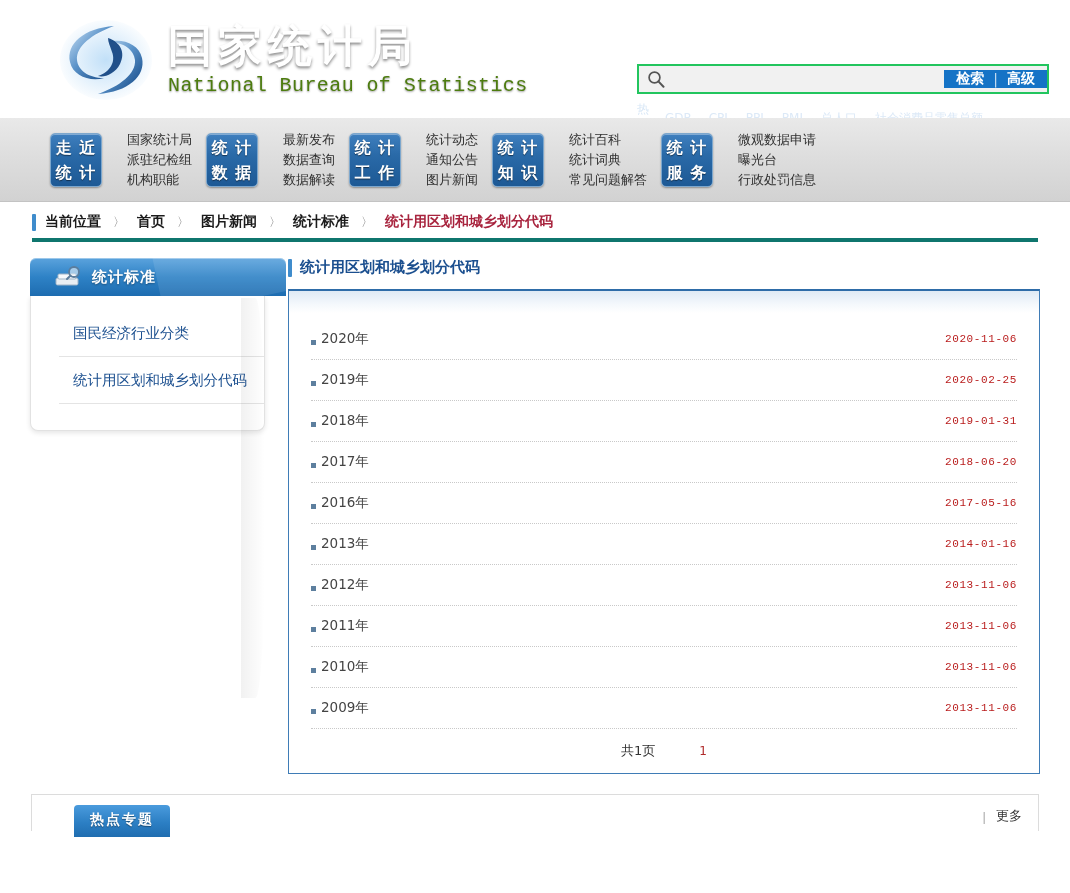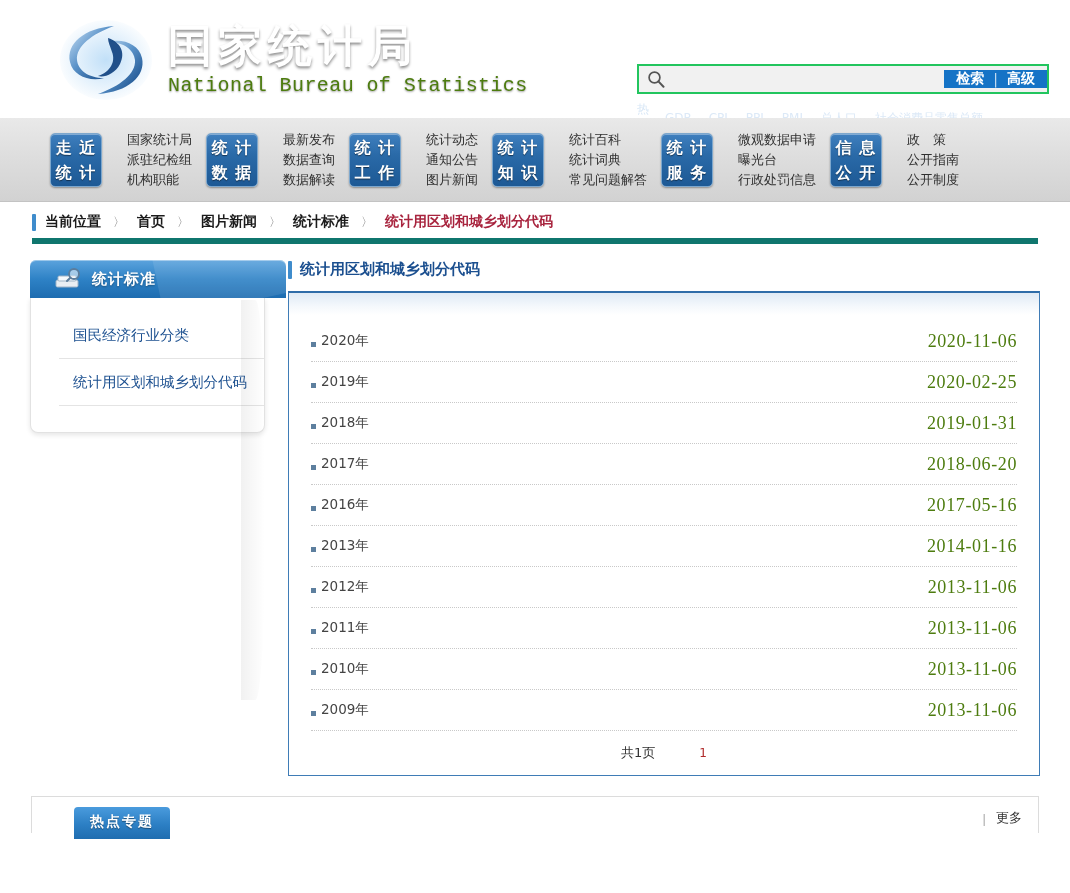--- a/index.html
+++ b/index.html
@@ -90,21 +90,21 @@
   .navlinks{margin-left:9px;display:flex;flex-direction:column;justify-content:center;}
   .navlinks a{
     color:#2f2f2f;text-decoration:none;font-size:13px;line-height:20px;
     font-family:"DejaVu Sans","Liberation Sans",sans-serif;white-space:nowrap;
   }
 
   
   .crumb-wrap{width:1070px;padding-top:11px;}
   .crumb{
     width:1006px;margin:0 auto;display:flex;align-items:center;
-    padding-bottom:7px;border-bottom:6px solid #0f766e;
+    padding-bottom:7px;border-bottom:4px solid #0f766e;
     font-family:"DejaVu Sans","Liberation Sans",sans-serif;
   }
   .crumb-bar{width:4px;height:17px;background:#3f8ccc;margin-right:9px;border-radius:1px;}
   .crumb a{color:#1c1c1c;text-decoration:none;font-size:14px;font-weight:bold;}
   .crumb .arrow{color:#7b7b7b;margin:0 12px;font-size:12px;}
   .crumb .cur{color:#a8243e;font-size:14px;font-weight:bold;}
 
   
   .layout{width:1010px;margin:16px auto 0;display:flex;align-items:flex-start;position:relative;}
 
@@ -169,22 +169,22 @@
   .row-left{display:flex;}
   .bullet{
     width:5px;height:5px;background:#5d7f9e;margin-right:5px;
     align-self:flex-start;margin-top:10px;
   }
   .row-left a{
     color:#444;text-decoration:none;font-size:13.5px;
     font-family:"DejaVu Sans","Liberation Sans",sans-serif;
   }
   .row-date{
-    color:#4d7c0f;font-size:18px;letter-spacing:.6px;
-    font-family:Liberation Serif, serif;
+    color:#b91c1c;font-size:11px;letter-spacing:.6px;
+    font-family:Liberation Mono, monospace;
   }
   .pager{
     height:44px;display:flex;align-items:center;justify-content:center;gap:44px;
     font-family:"DejaVu Sans","Liberation Sans",sans-serif;
   }
   .pager .total{color:#333;font-size:13px;}
   .pager .pg{color:#b02a2a;font-size:12px;text-decoration:none;}
 
   
   .bottom{
@@ -320,31 +320,20 @@
       <span>统 计</span>
       <span>服 务</span>
     </div>
     <div class="navlinks">
       <a href="#">微观数据申请</a>
       <a href="#">曝光台</a>
       <a href="#">行政处罚信息</a>
     </div>
   </div>
 
-  <div class="navgroup">
-    <div class="navbtn">
-      <span>信 息</span>
-      <span>公 开</span>
-    </div>
-    <div class="navlinks">
-      <a href="#">政　策</a>
-      <a href="#">公开指南</a>
-      <a href="#">公开制度</a>
-    </div>
-  </div>
 
 </div>
 
 <div class="crumb-wrap">
   <div class="crumb">
     <span class="crumb-bar"></span>
     <a href="#">当前位置</a>
     <span class="arrow">〉</span>
     <a href="#">首页</a>
     <span class="arrow">〉</span>

